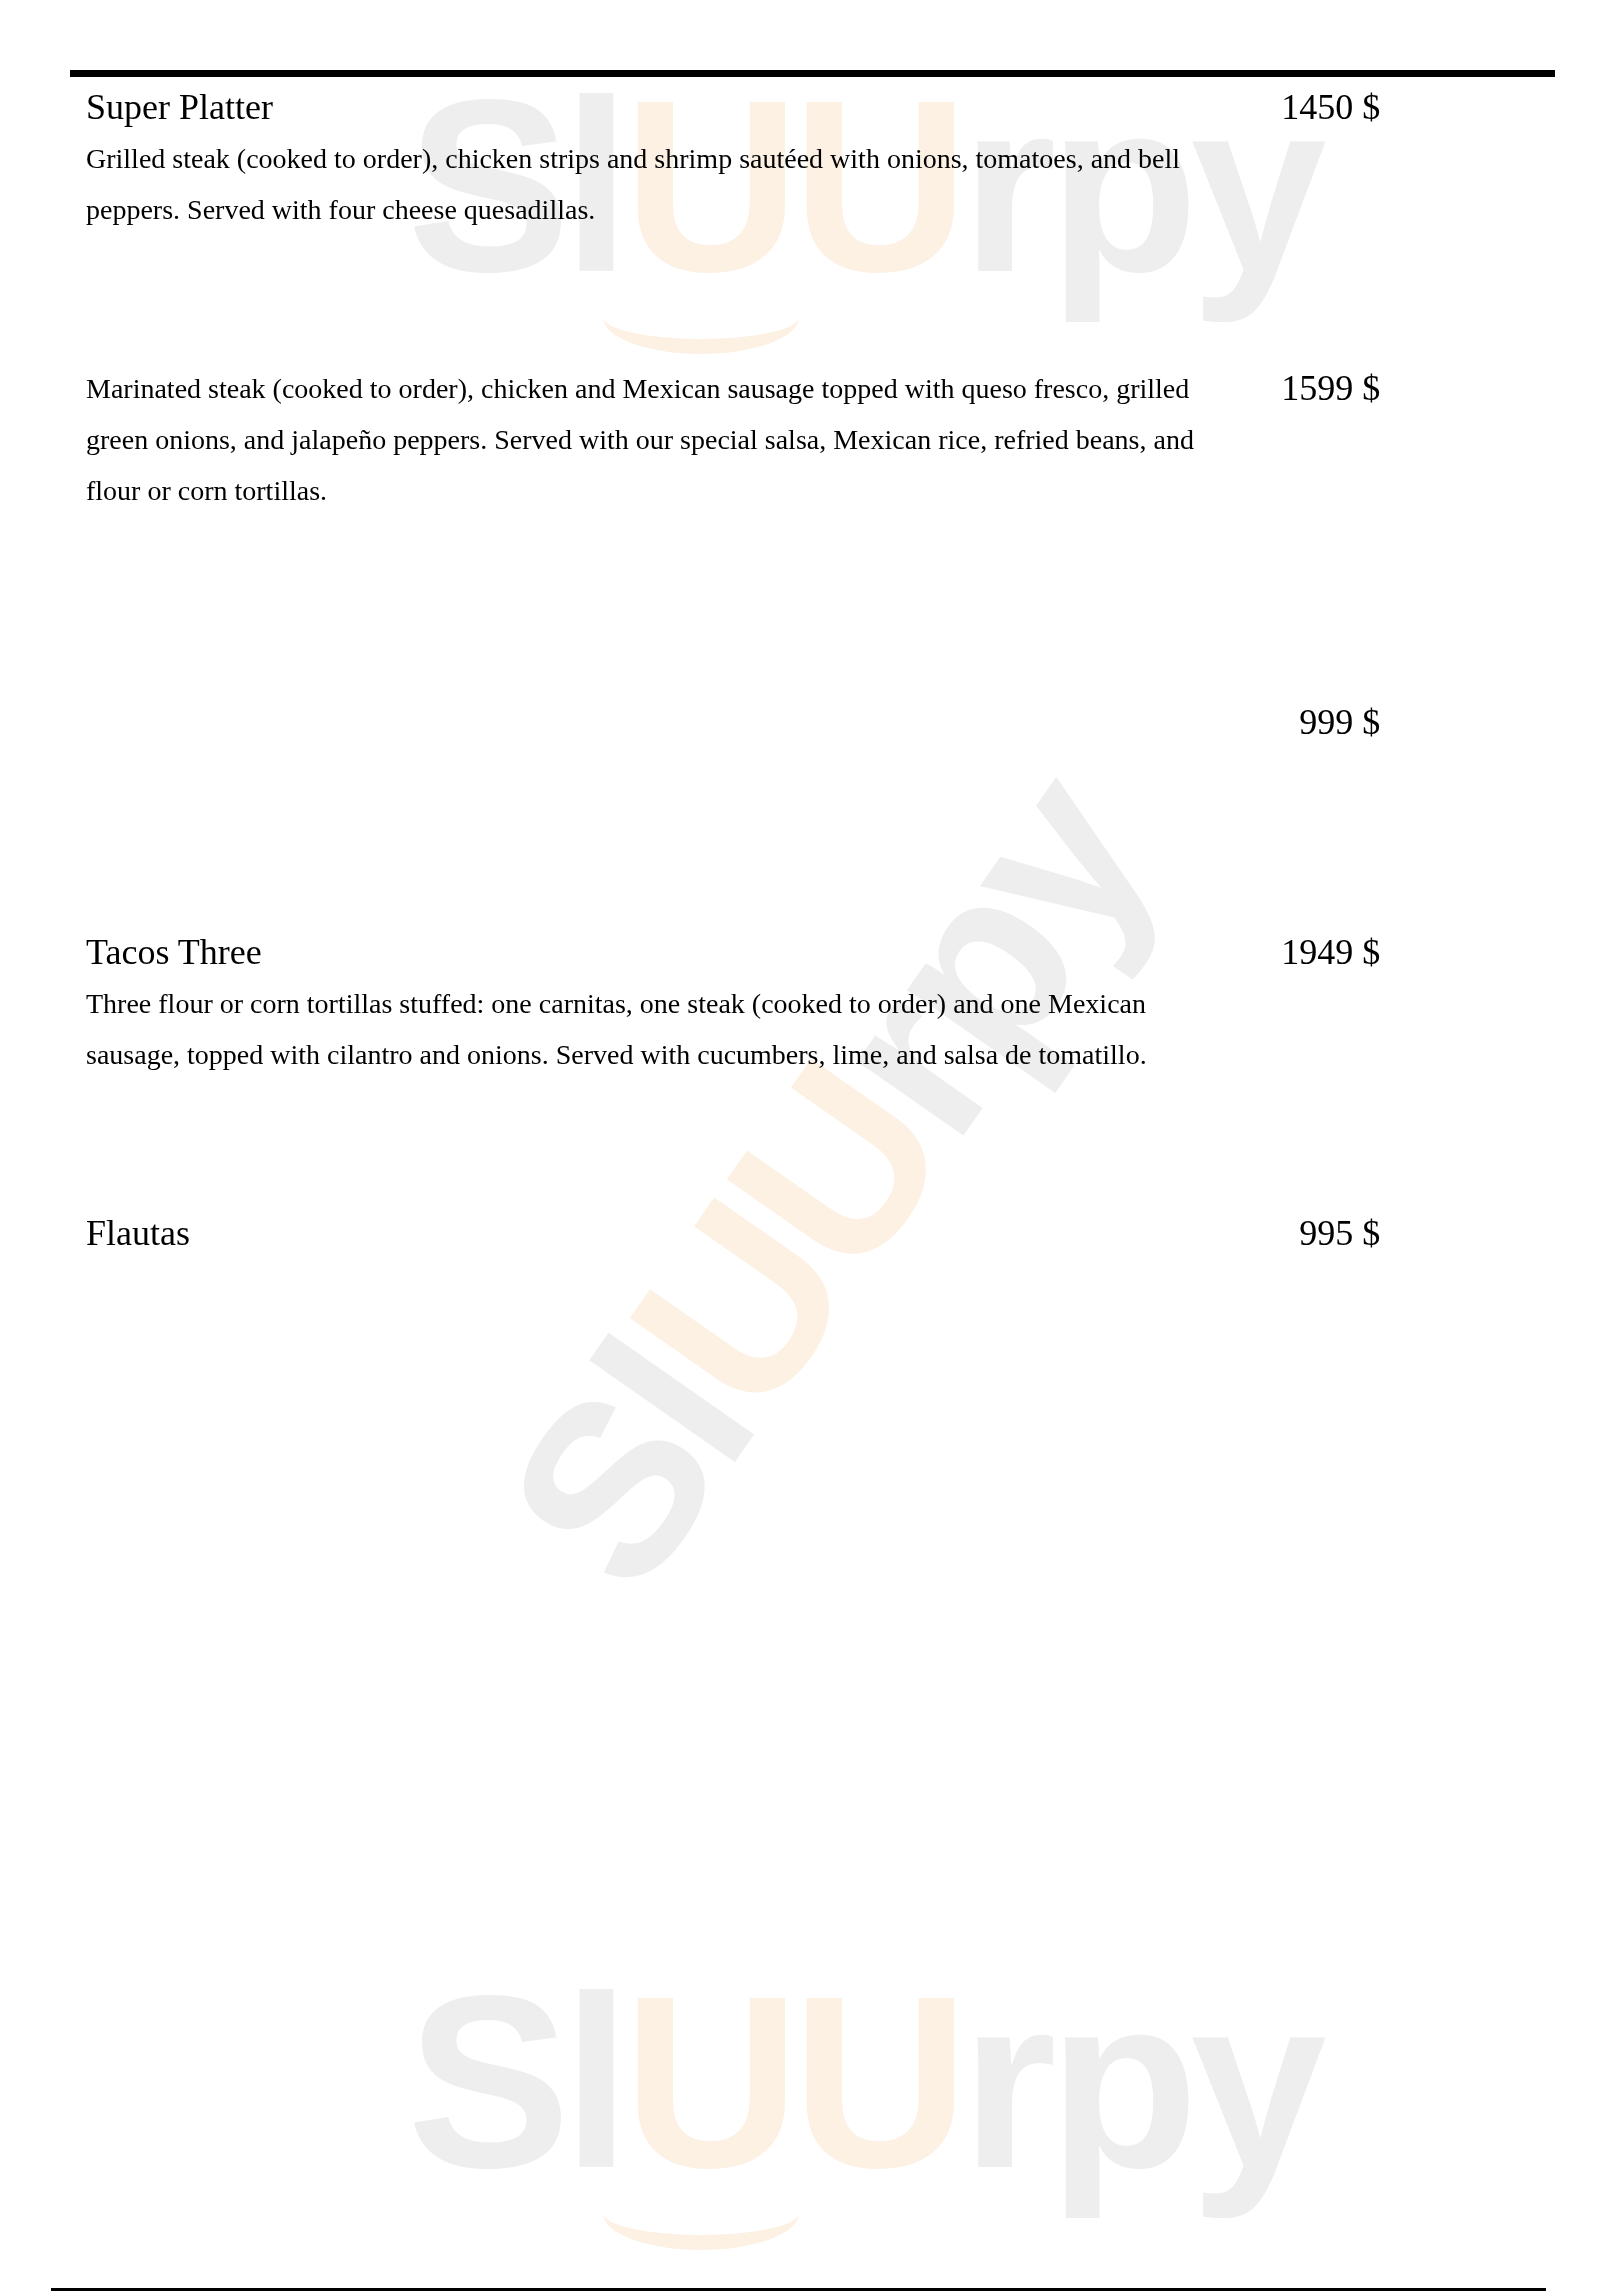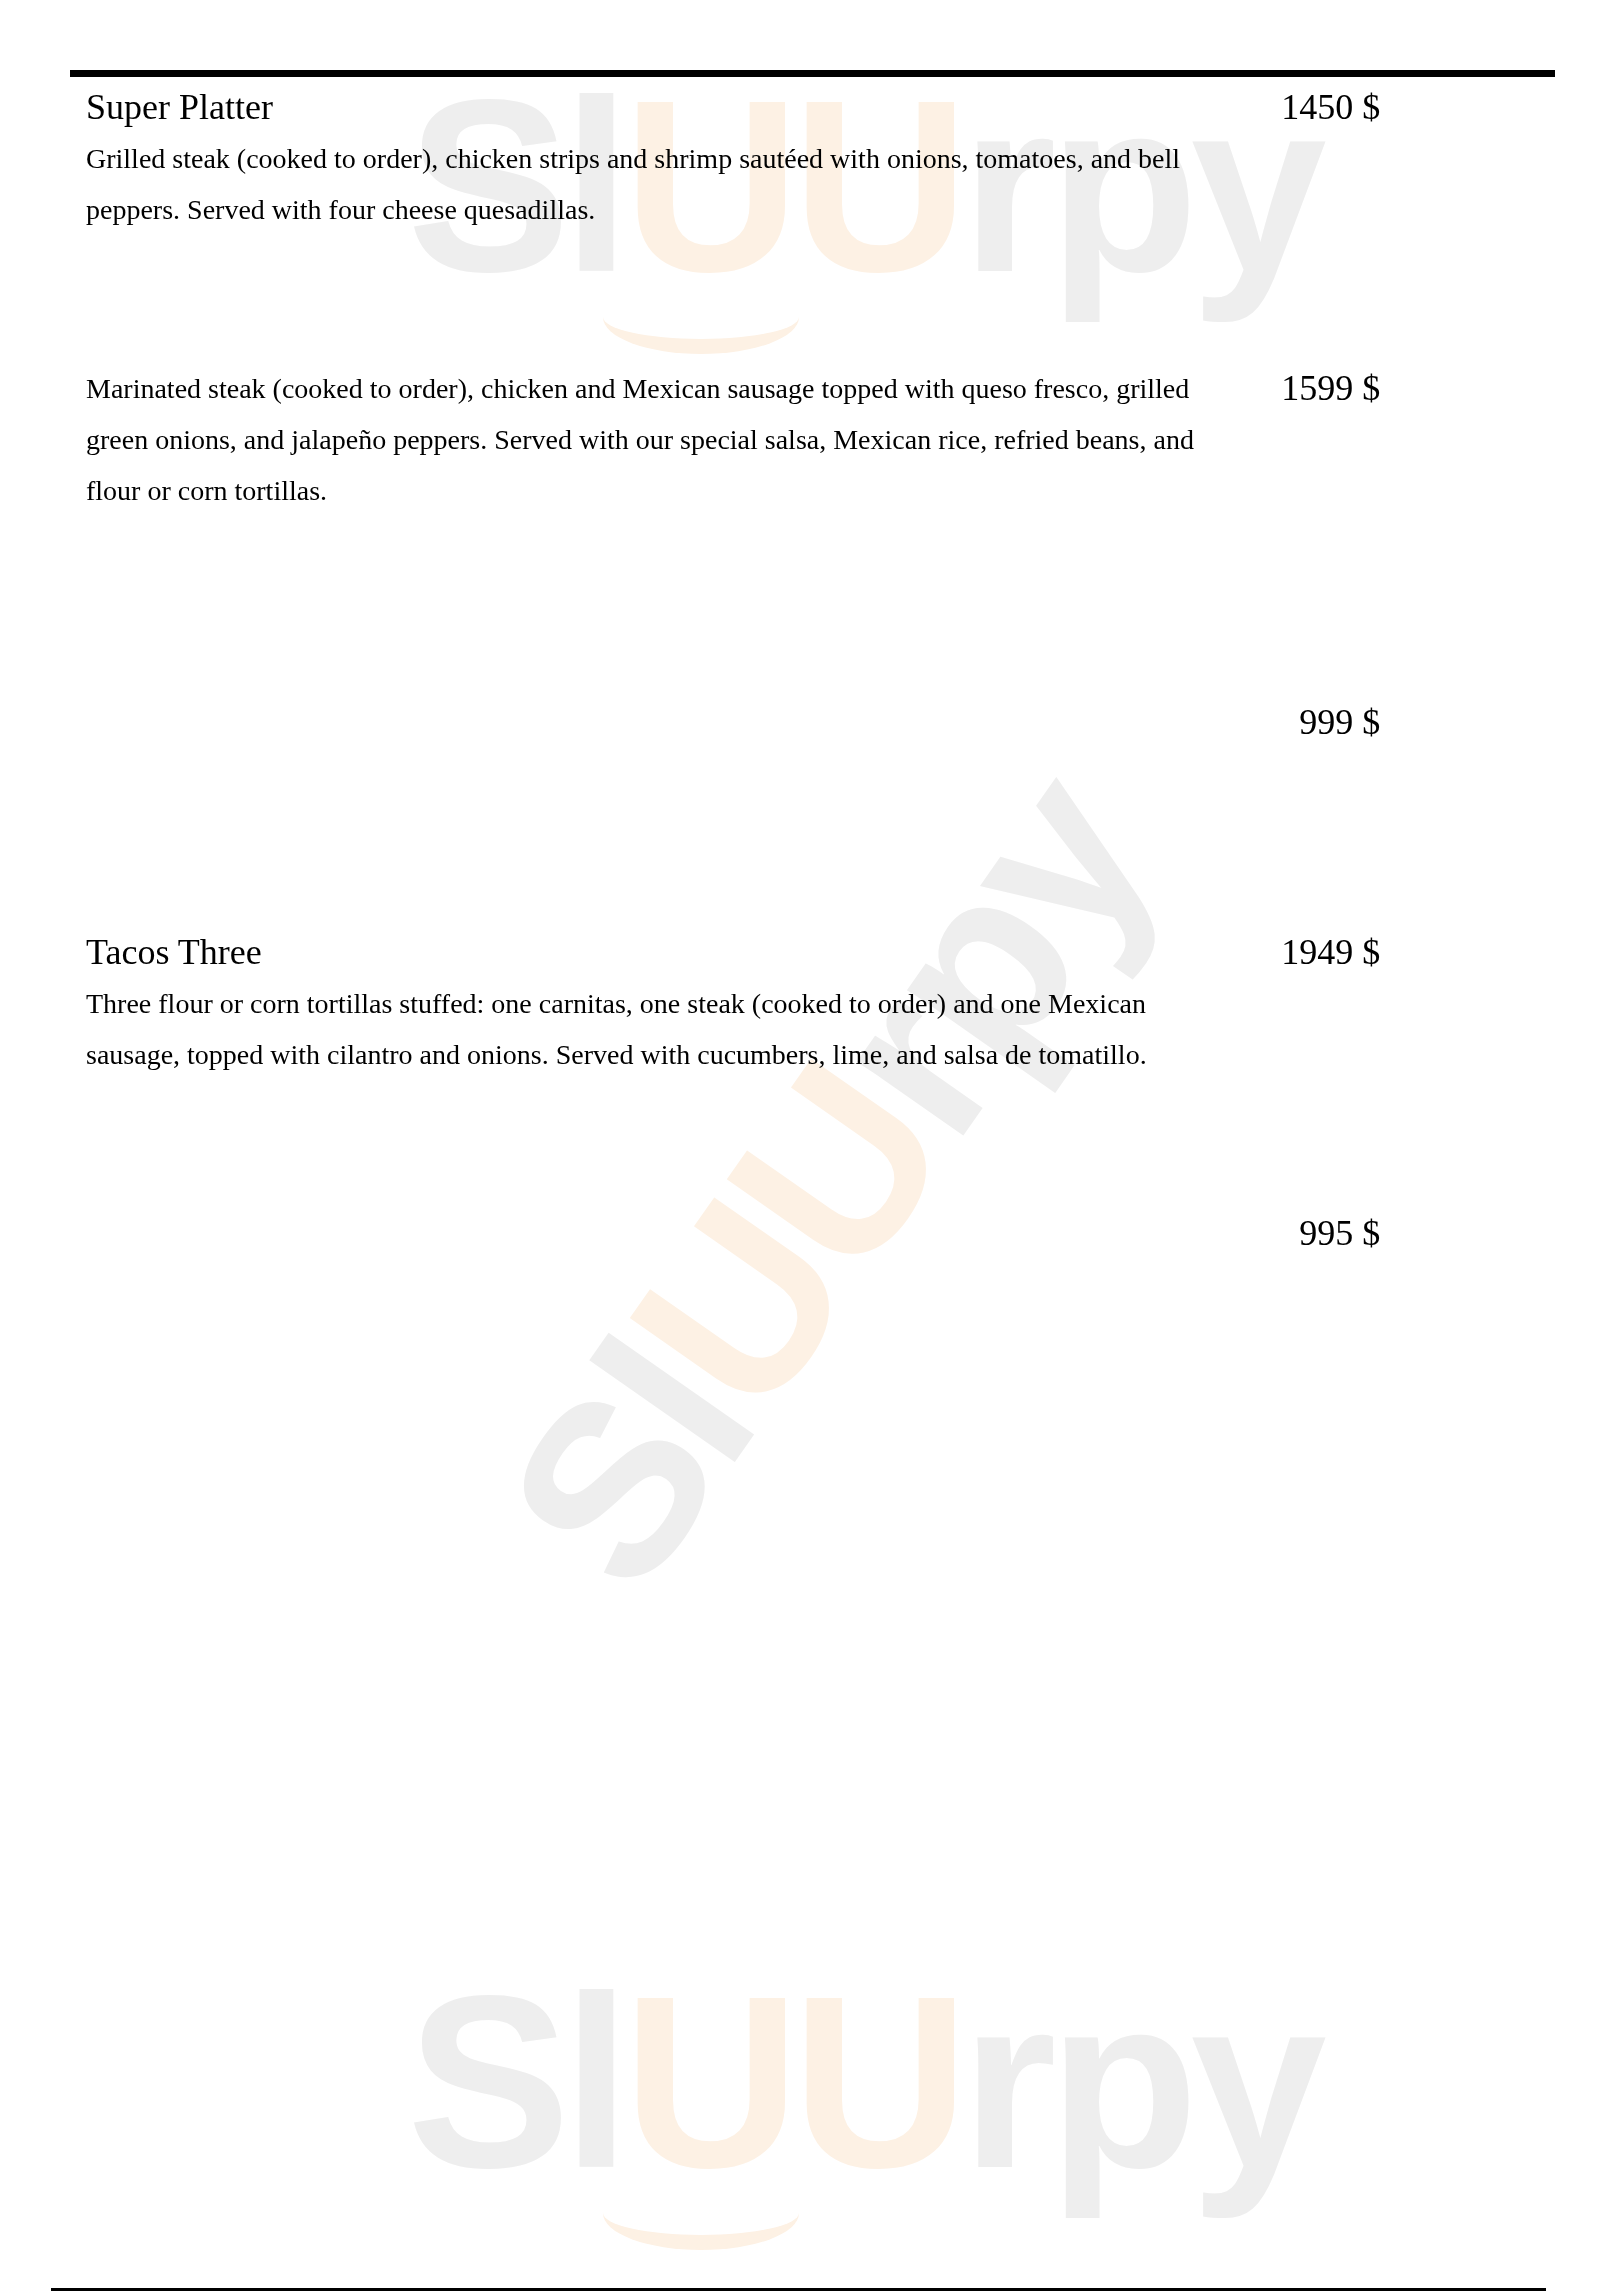--- a/index.html
+++ b/index.html
@@ -55,16 +55,17 @@
     <div class="item-price">999 $</div>
   </div>
 
   <div class="item" style="top:845px;">
     <div class="item-name">Tacos Three</div>
     <div class="item-desc">Three flour or corn tortillas stuffed: one carnitas, one steak (cooked to order) and one Mexican sausage, topped with cilantro and onions. Served with cucumbers, lime, and salsa de tomatillo.</div>
     <div class="item-price">1949 $</div>
   </div>
 
   <div class="item" style="top:1126px;">
+    <div class="item-name">Flautas</div>
     <div class="item-price">995 $</div>
   </div>
 </div>
 
 
 </body></html>

